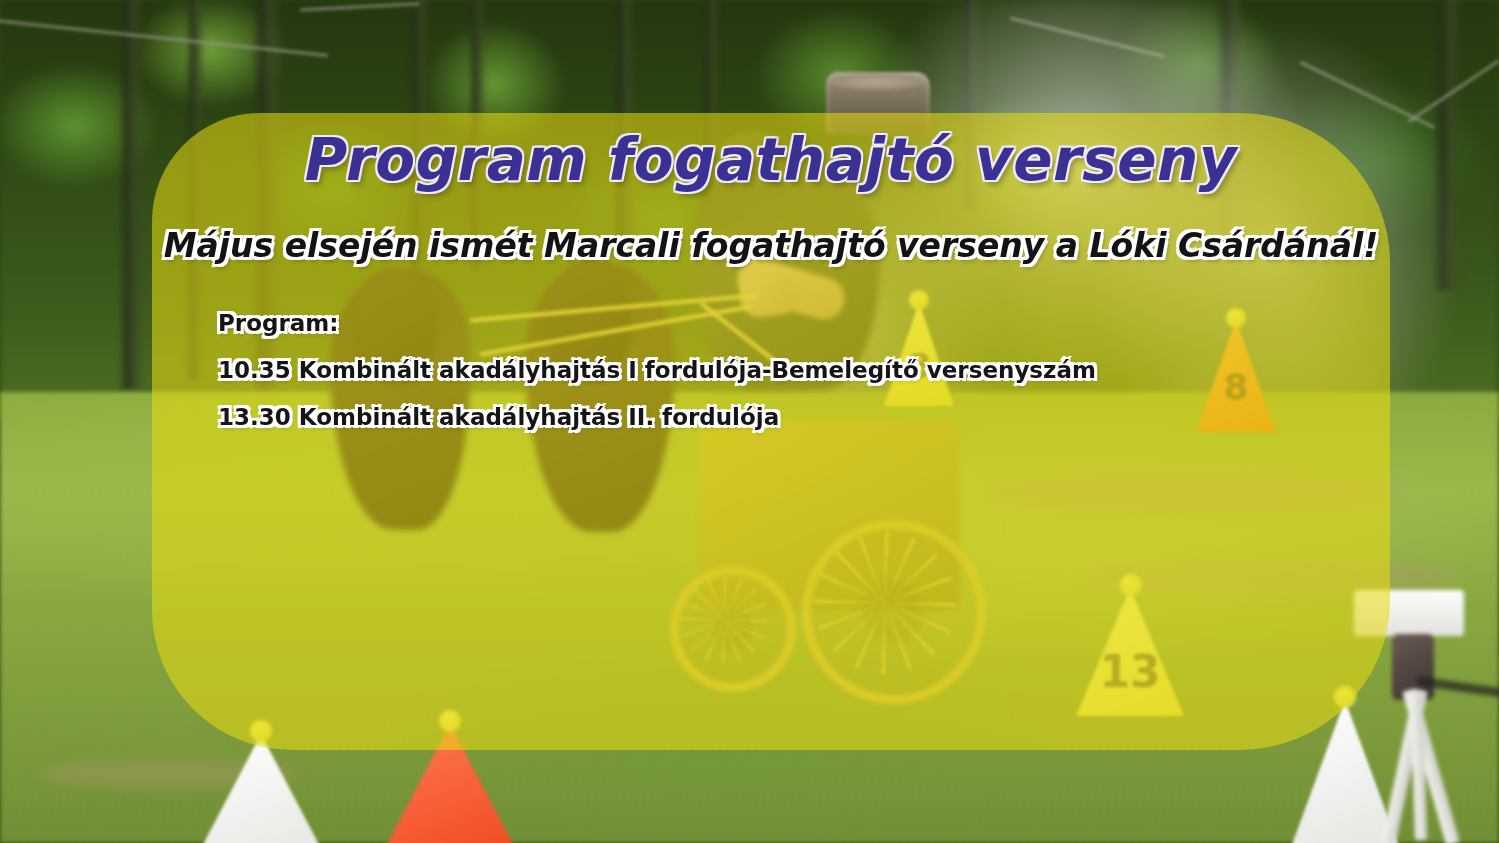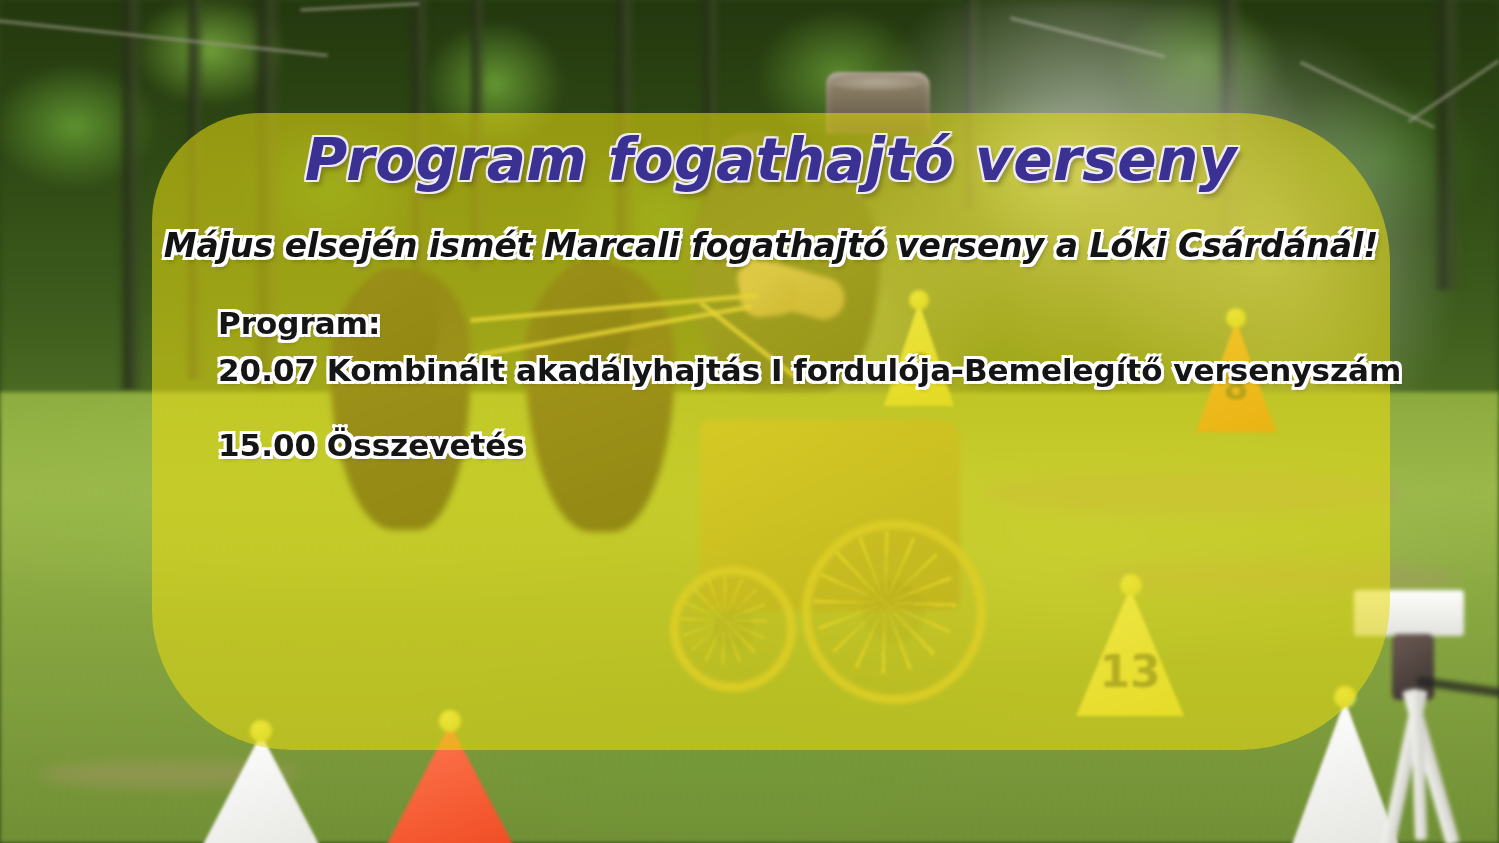--- a/index.html
+++ b/index.html
@@ -140,21 +140,21 @@
        2px 2px 0 #fff, -2px -2px 0 #fff, 2px -2px 0 #fff, -2px 2px 0 #fff,
        3px 3px 0 #fff, -3px 3px 0 #fff, 3px -3px 0 #fff, -3px -3px 0 #fff,
        3px 4px 4px rgba(40,40,20,.35);
     white-space:nowrap;
   }
 
   .bodyblock{
     position:absolute;left:218px;top:300px;width:1150px;
   }
   .line{
-    font-size:31px;font-weight:700;line-height:47px;color:#151515;
+    font-size:23px;font-weight:700;line-height:47px;color:#151515;
     font-family:"DejaVu Sans","Liberation Sans",sans-serif;
     text-shadow:
        2px 0 0 #fff, -2px 0 0 #fff, 0 2px 0 #fff, 0 -2px 0 #fff,
        2px 2px 0 #fff, -2px -2px 0 #fff, 2px -2px 0 #fff, -2px 2px 0 #fff,
        3px 3px 0 #fff, -3px 3px 0 #fff, 3px -3px 0 #fff, -3px -3px 0 #fff,
        2px 3px 4px rgba(40,40,20,.3);
     white-space:nowrap;
   }
   .line.spacer{height:28px;line-height:28px;}
 </style>
@@ -254,18 +254,18 @@
 
   </div>
 
   <div class="panel"></div>
 
   <div class="title">Program fogathajtó verseny</div>
   <div class="subtitle">Május elsején ismét Marcali fogathajtó verseny a Lóki Csárdánál!</div>
 
   <div class="bodyblock">
     <div class="line">Program:</div>
-    <div class="line">20.07 Kombinált akadályhajtás I fordulója-Bemelegítő versenyszám</div>
+    <div class="line">10.35 Kombinált akadályhajtás I fordulója-Bemelegítő versenyszám</div>
+    <div class="line">13.30 Kombinált akadályhajtás II. fordulója</div>
     <div class="line spacer">&nbsp;</div>
-    <div class="line">15.00 Összevetés</div>
   </div>
 
 </div>
 
 </body></html>

